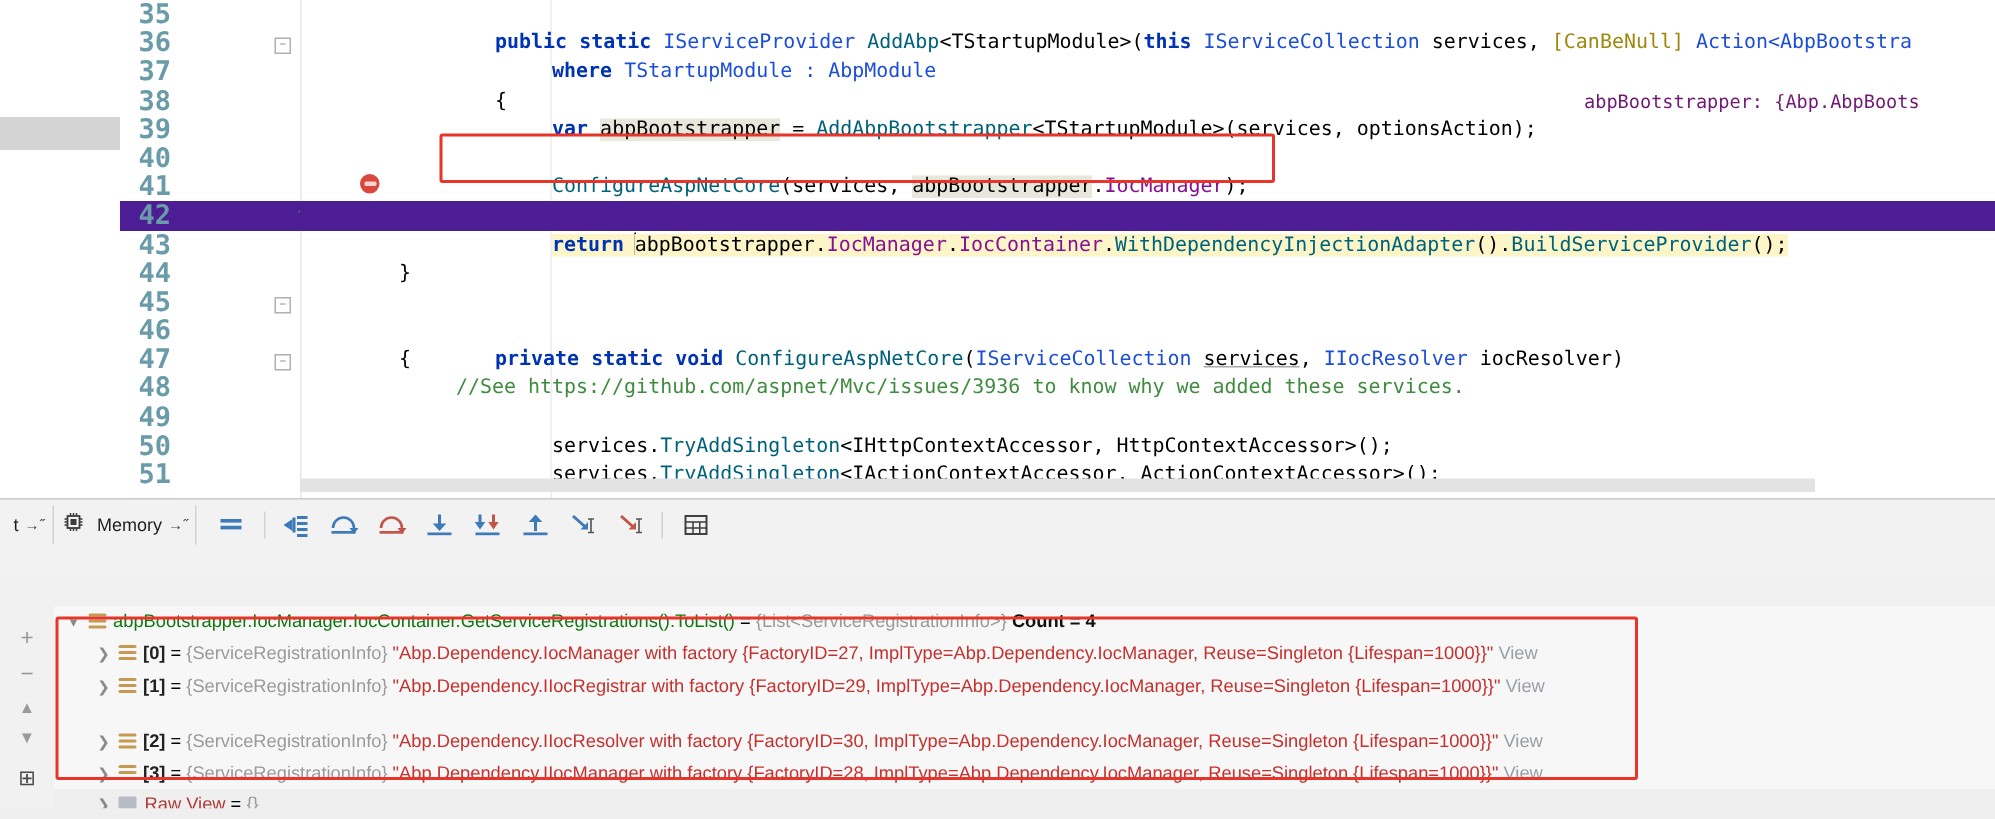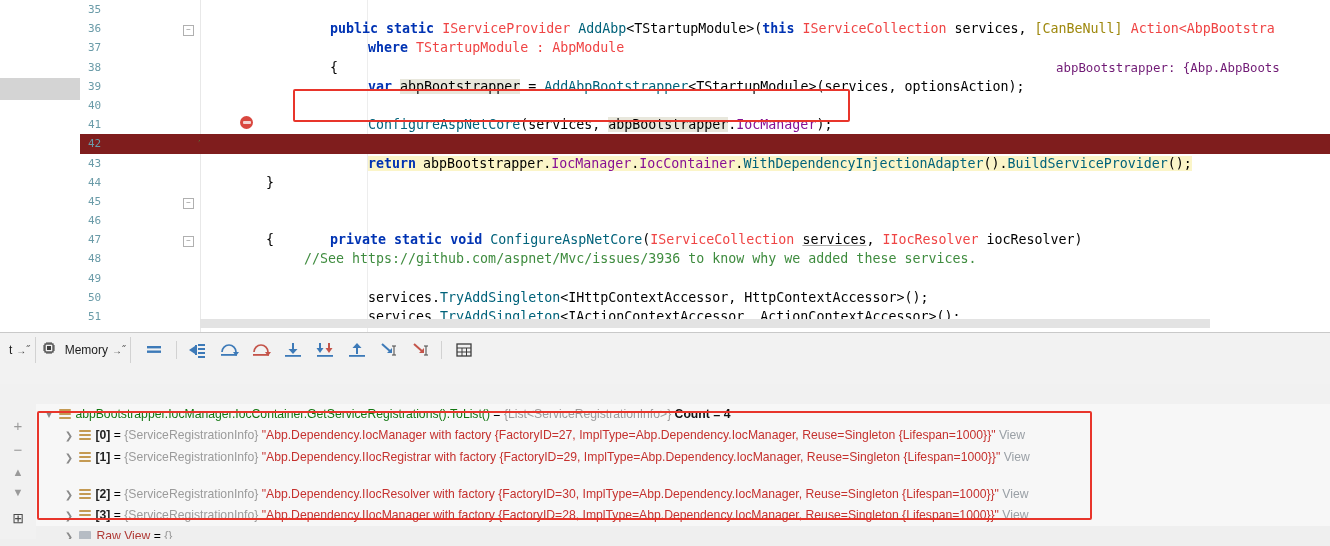--- a/index.html
+++ b/index.html
@@ -17,35 +17,35 @@
 
   
   .left-strip{position:absolute;left:0;top:0;width:80px;height:332px;background:#ffffff;}
   .left-strip .band{position:absolute;left:0;top:78px;width:80px;height:22px;background:#d4d4d4;}
 
   .gutter{position:absolute;left:80px;top:0;width:120px;height:332px;background:#ffffff;border-right:1px solid #e8e8e8;}
   .fold-col{position:absolute;left:178px;top:0;width:22px;height:332px;}
   .code-area{position:absolute;left:200px;top:0;right:0;height:332px;}
 
   .row{position:relative;height:19.2px;line-height:19.2px;white-space:nowrap;}
-  .lnum{position:absolute;right:86px;color:#6a9ba8;font-family:"DejaVu Sans Mono", monospace;font-size:11px;width:26px;}
+  .lnum{position:absolute;right:86px;color:#6a9ba8;font-family:"DejaVu Sans Mono", monospace;font-size:18px;text-align:right;width:26px;font-weight:bold;}
   .codeline{position:absolute;left:0;top:0;height:19.2px;line-height:19.2px;white-space:pre;
     font-family:"DejaVu Sans Mono", monospace;font-size:13.3px;color:#000;}
 
   .kw{color:#0033b3;font-weight:bold;}
-  .typ{color:#ef4444;text-align:right;}
+  .typ{color:#1d4ed8;text-align:right;}
   .mth{color:#00627a;}
   .cmt{color:#3f8c3f;}
   .prop{color:#871094;}
   .attr{color:#9e880d;}
   .hl-var{background:#e8e7dc;}
   .underline{text-decoration:underline;text-decoration-color:#aaa;}
   .hint{color:#701a75;font-family:"DejaVu Sans Mono", monospace;font-size:12.4px;}
 
-  .exec-row{background:#7f1d1d;}
+  .exec-row{background:#4c1d95;}
   .exec-hl{background:#fbf5c8;}
   .caret{display:inline-block;width:0;border-left:1px solid #000;height:15px;vertical-align:-3px;margin:0 -1px;}
 
   
   .redbox{position:absolute;border:2.5px solid #e8352b;border-radius:2px;pointer-events:none;}
   .bp{position:absolute;width:13px;height:13px;border-radius:50%;background:#d9473f;}
   .bp:after{content:"";position:absolute;left:2.5px;top:5px;width:8px;height:3px;background:#f3d4d2;border-radius:1px;}
   .bug{position:absolute;color:#3f9a3f;font-size:13px;}
   .bp2{position:absolute;width:13px;height:13px;border-radius:50%;background:#e2564c;}
   .bp2:after{content:"✓";position:absolute;left:1px;top:-3px;color:#222;font-size:10px;}

